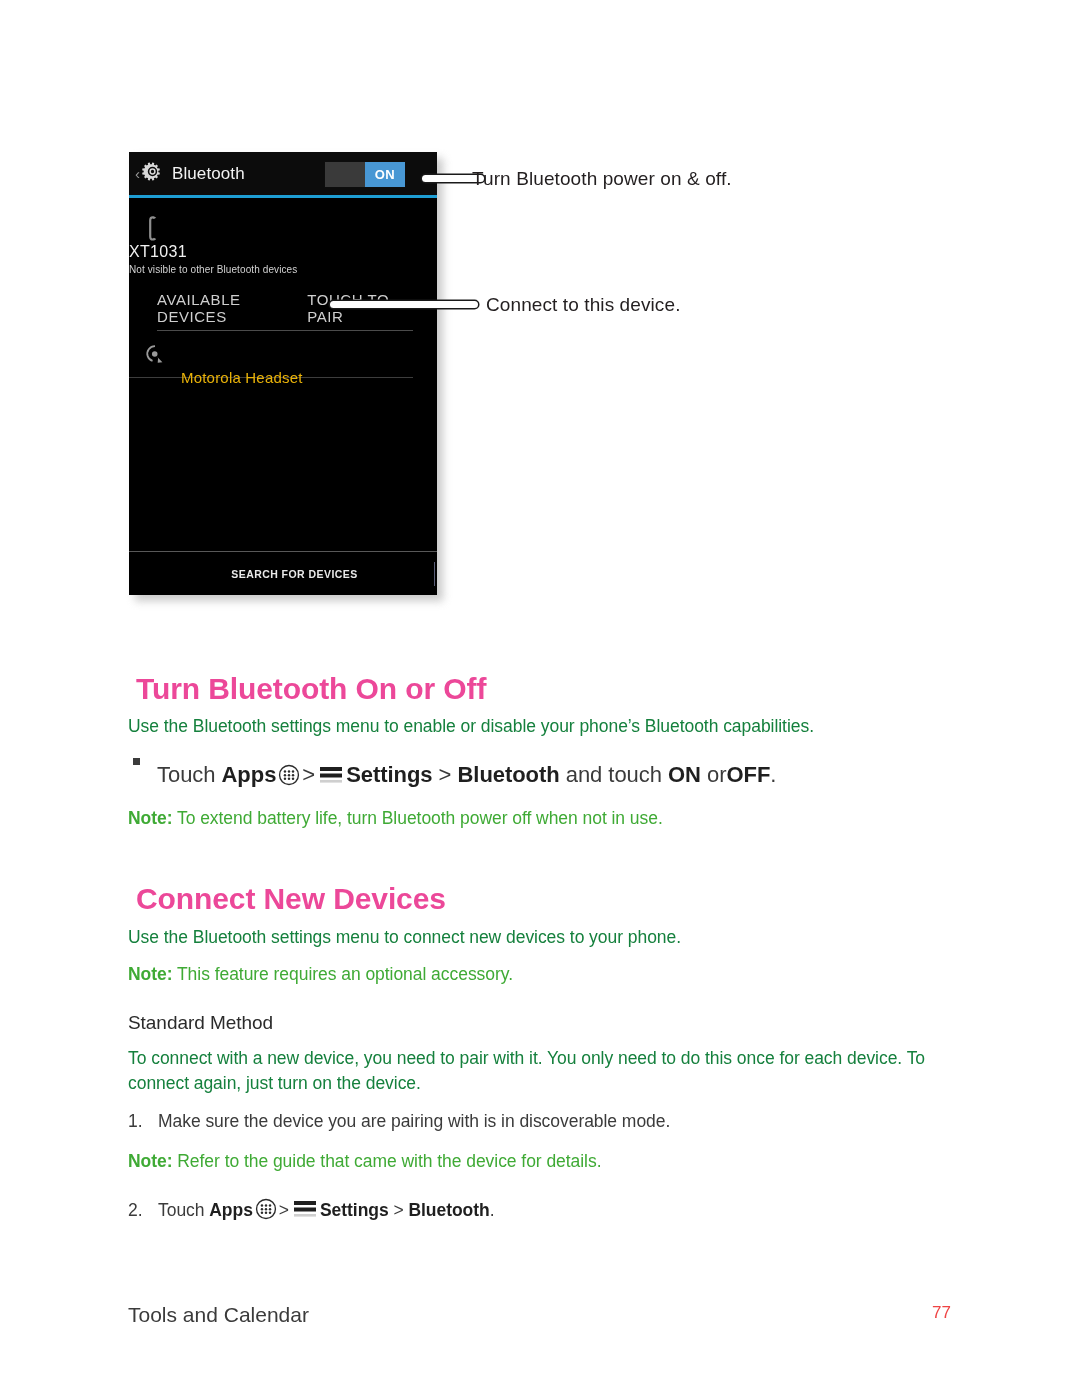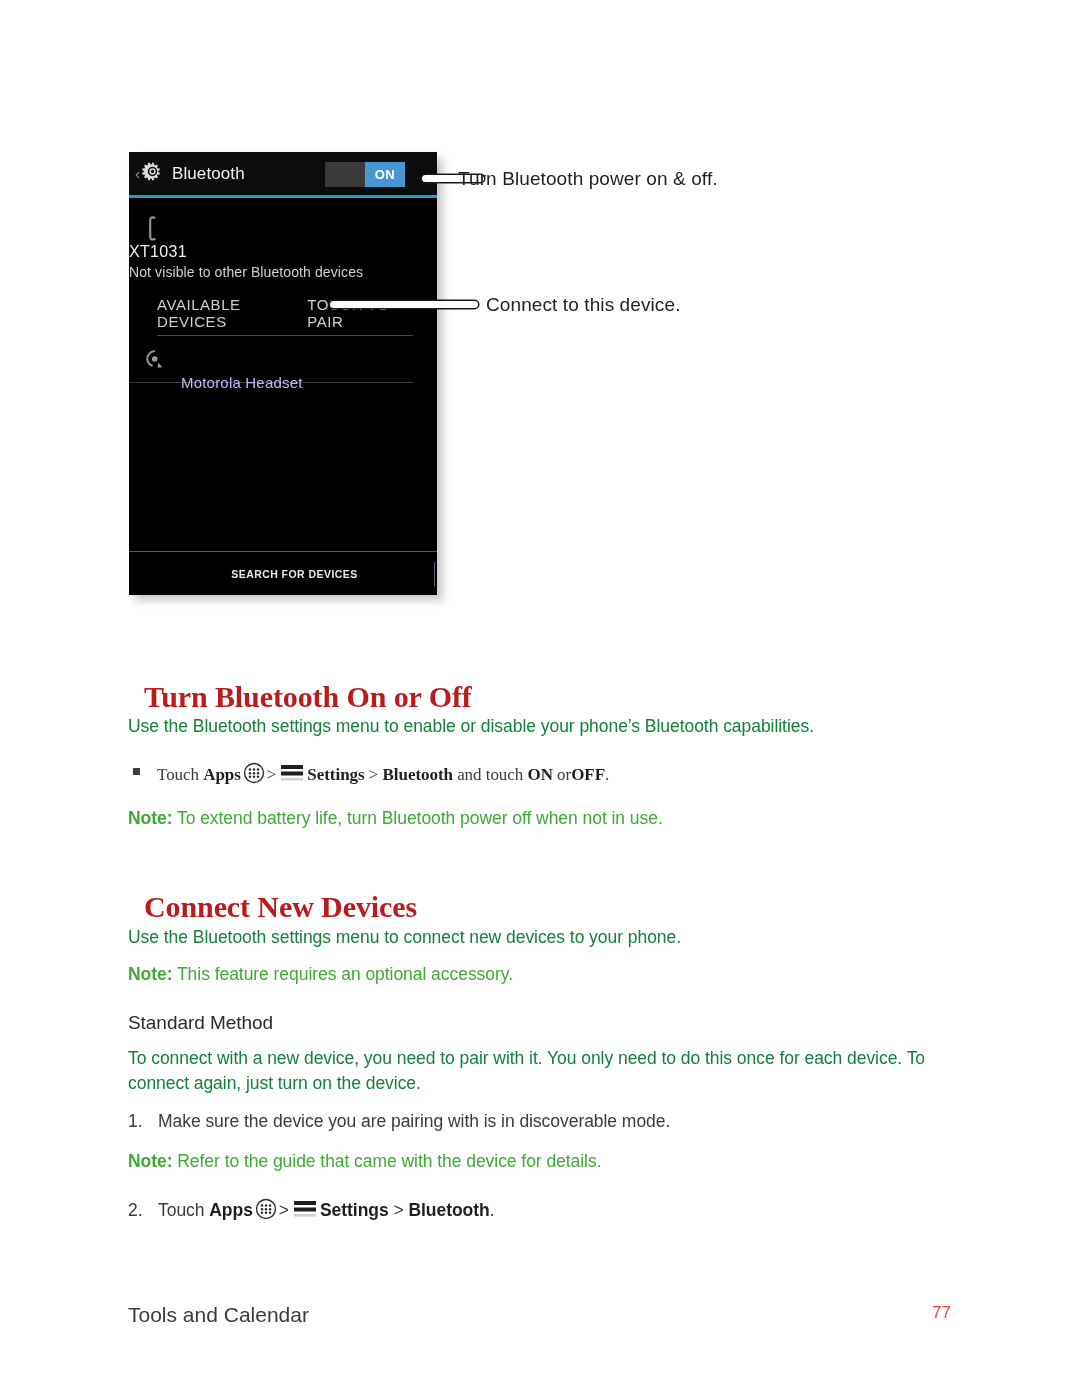--- a/index.html
+++ b/index.html
@@ -107,21 +107,21 @@
     flex: none;
   }
   #my-device-text { padding-top: 1px; }
   #my-device-name {
     color: #f0f0f0;
     font-size: 16px;
     letter-spacing: .3px;
   }
   #my-device-sub {
     color: #d2d2d2;
-    font-size: 14px;
+    font-size: 10px;
     margin-top: 3px;
     letter-spacing: .1px;
   }
 
   
   #avail-header {
     margin: 6px 24px 0 28px;
     padding-bottom: 5px;
     border-bottom: 1px solid #4b4b4b;
     display: flex;
@@ -141,21 +141,21 @@
     margin: 0 24px 0 0;
     border-bottom: 1px solid #3d3d3d;
   }
   #headset-icon-wrap {
     width: 52px;
     display: flex;
     justify-content: center;
     flex: none;
   }
   #headset-label {
-    color: #c4b5fd;
+    color: #eab308;
     font-size: 15px;
     letter-spacing: .2px;
     margin-top: 46px;
   }
 
   
   #phone-bottombar {
     position: absolute;
     left: 0;
     bottom: 0;
@@ -209,38 +209,37 @@
   #callout-line-1 { left: 422px; top: 175px; width: 62px; }
   #callout-line-2 { left: 330px; top: 301px; width: 148px; }
 
   .callout-label {
     position: absolute;
     font-size: 19px;
     color: #231f20;
     white-space: nowrap;
     letter-spacing: .1px;
   }
-  #callout-label-1 { left: 458px; top: 168px; }
+  #callout-label-1 { left: 472px; top: 168px; }
   #callout-label-2 { left: 486px; top: 294px; }
 
   
   #content {
     position: absolute;
     left: 0;
     top: 0;
     width: 1080px;
   }
   h1.heading {
     position: absolute;
-    margin: 16px;
+    margin: 8px;
     font-size: 30px;
     font-weight: bold;
-    color: #b91c1c;
+    color: #ec4899;
     letter-spacing: -.1px;
-    font-family: Liberation Serif, serif;
   }
   #h-turn-bt { left: 128px; top: 664px; }
   #h-connect-new { left: 128px; top: 874px; }
 
   p.body-text {
     position: absolute;
     margin: 0;
     font-size: 17.5px;
     color: #15803d;
     letter-spacing: -.05px;
@@ -278,26 +277,25 @@
   }
   .step .num {
     width: 30px;
     flex: none;
   }
   #step-1 { left: 128px; top: 1111px; }
   #step-2 { left: 128px; top: 1198px; }
 
   .bullet-item {
     position: absolute;
-    font-size: 17px;
+    font-size: 22px;
     color: #3b3b3b;
     display: flex;
-    align-items: center;
+    align-items: flex-start;
     letter-spacing: -.05px;
-    font-family: Liberation Serif, serif;
   }
   #bullet-touch-apps { left: 133px; top: 762px; }
   .bullet-sq {
     width: 7px;
     height: 7px;
     background: #3b3b3b;
     flex: none;
     margin-right: 17px;
     position: relative;
     top: -4px;

